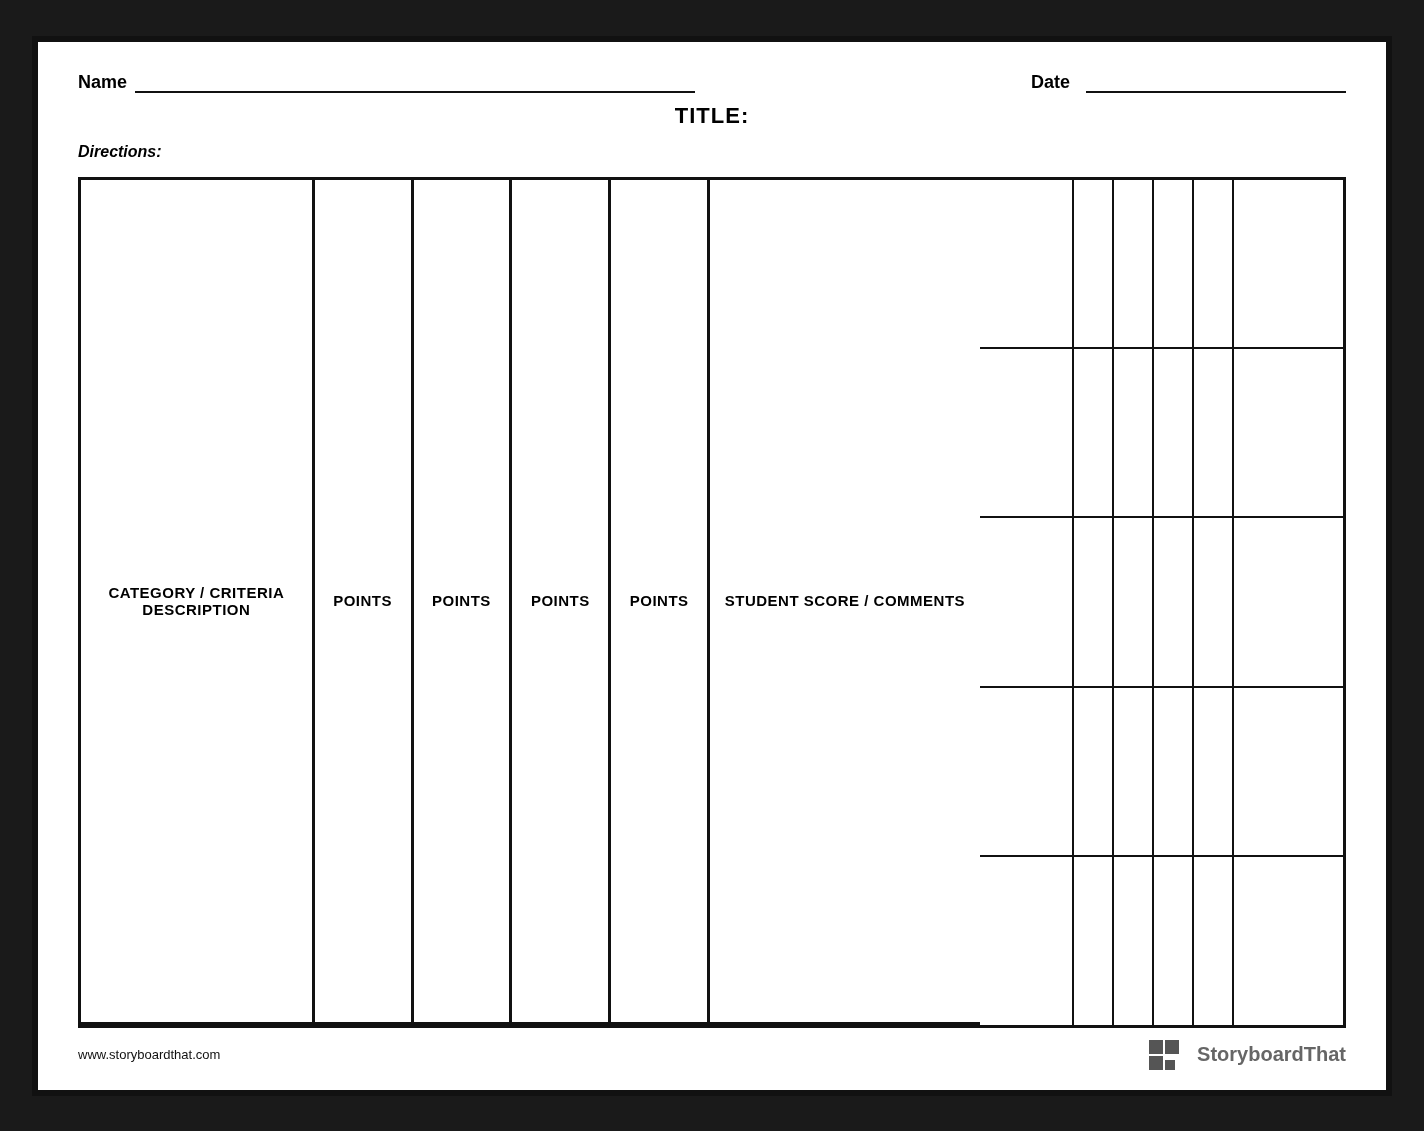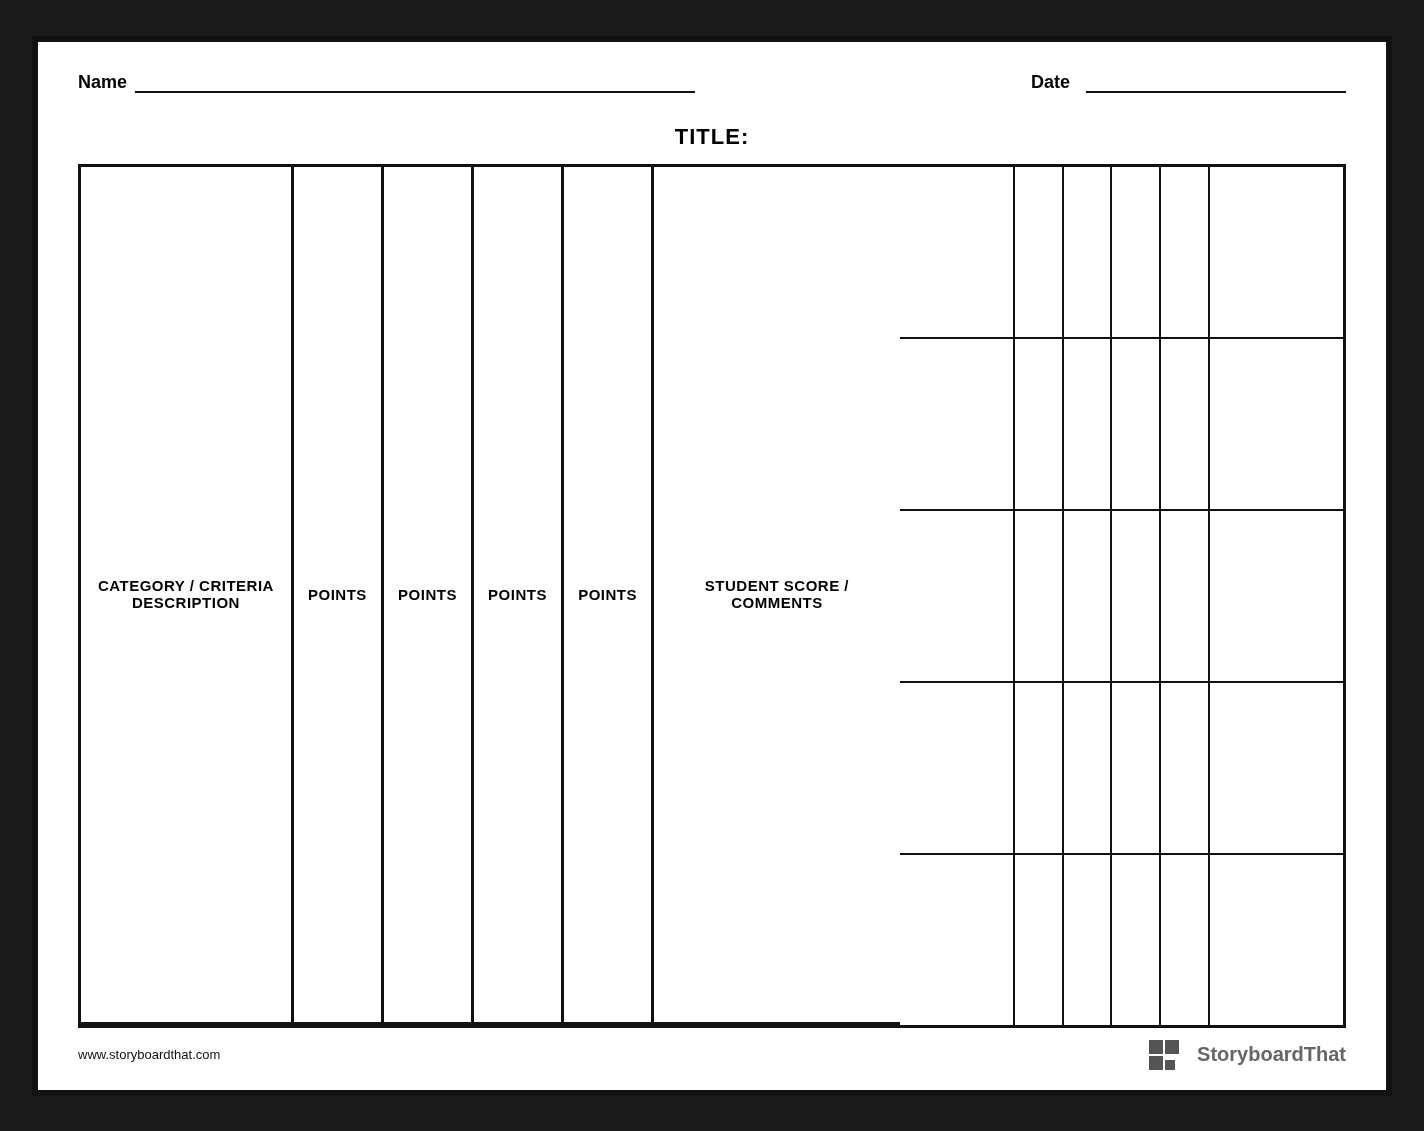--- a/index.html
+++ b/index.html
@@ -26,21 +26,21 @@
       padding: 30px 40px 20px 40px;
       display: flex;
       flex-direction: column;
       position: relative;
     }
 
     .header-row {
       display: flex;
       justify-content: space-between;
       align-items: flex-end;
-      margin-bottom: 31px;
+      margin-bottom: 10px;
     }
 
     .name-field {
       display: flex;
       align-items: flex-end;
       gap: 8px;
       flex: 1;
     }
 
     .name-label {
@@ -117,20 +117,21 @@
       justify-content: center;
       padding: 10px;
     }
 
     .col-points {
       width: 11%;
       border-right: 3px solid #111;
       display: flex;
       align-items: center;
       justify-content: center;
+      padding: 10px;
     }
 
     .col-points:last-child {
       border-right: none;
     }
 
     .col-student {
       flex: 1;
       display: flex;
       align-items: center;
@@ -245,20 +246,23 @@
     <div class="date-field">
       <span class="date-label">Date</span>
       <div class="date-line"></div>
     </div>
   </div>
 
   <div class="title-section">
     <span class="title-text">TITLE:</span>
   </div>
 
+  <div class="directions-section">
+    <span class="directions-label">Directions:</span>
+  </div>
 
   <div class="rubric-table">
 
     <div class="table-header">
       <div class="col-category">
         <span class="header-cell-text">CATEGORY / CRITERIA DESCRIPTION</span>
       </div>
       <div class="col-points">
         <span class="header-cell-text">POINTS</span>
       </div>

